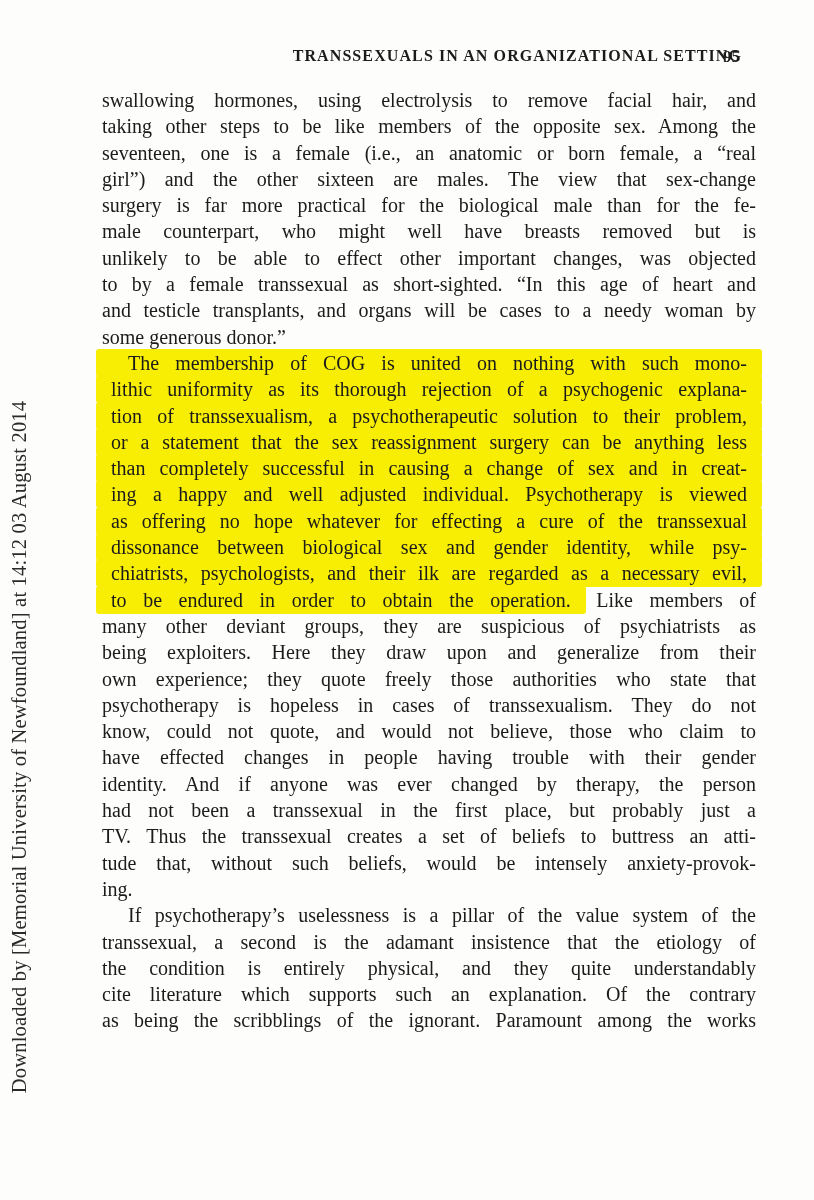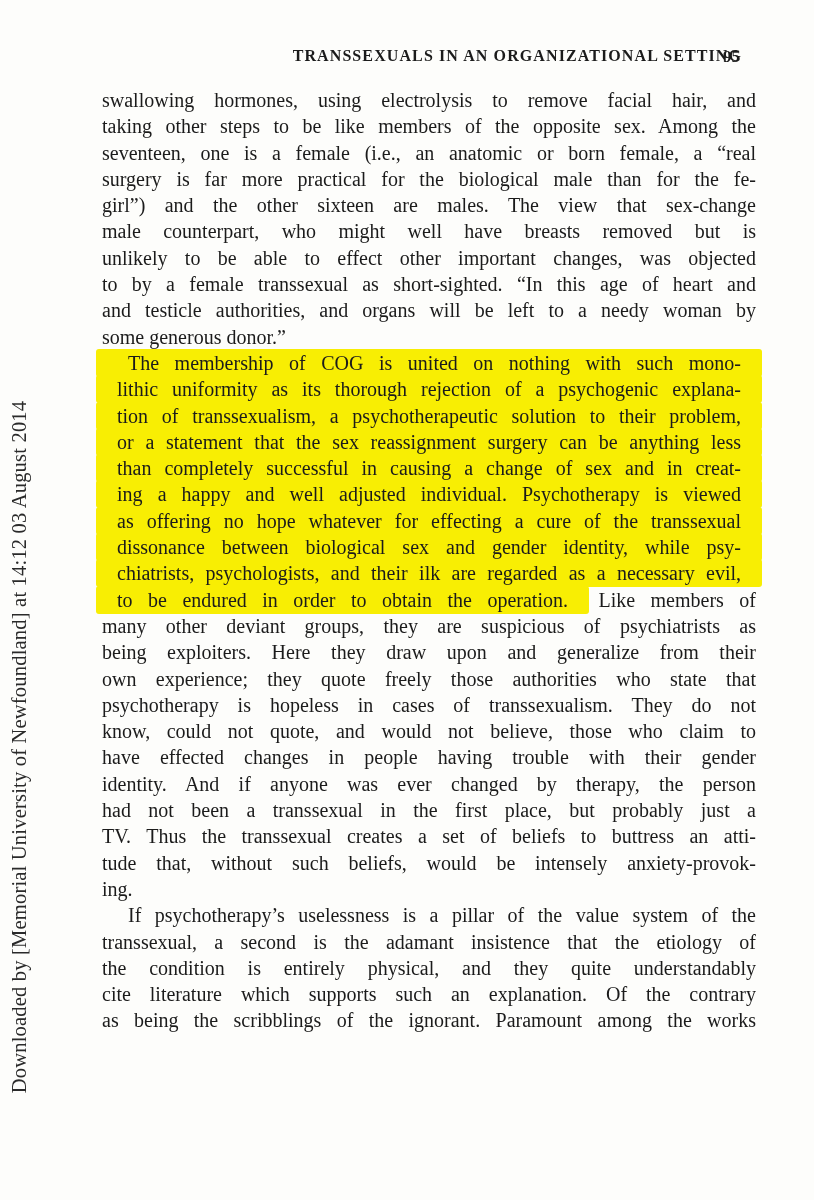--- a/index.html
+++ b/index.html
@@ -69,21 +69,21 @@
     overflow: visible;
   }
   .line.para-end {
     text-align-last: left;
   }
   .line.indent {
     text-indent: 26px;
   }
   .hl {
     background: var(--hl);
-    padding: 3px 21px;
+    padding: 3px 15px;
     margin: 0 -6px;
     border-radius: 3px;
     box-decoration-break: clone;
     -webkit-box-decoration-break: clone;
   }
   .line.indent .hl:first-child {
     padding-left: 32px;
     margin-left: -32px;
   }
 </style>
@@ -96,26 +96,26 @@
 
   <div class="page-header">
     <div class="running-title">TRANSSEXUALS IN AN ORGANIZATIONAL SETTING</div>
     <div class="page-number">95</div>
   </div>
 
   <div class="body-text">
       <div class="line"><span class="plain">swallowing hormones, using electrolysis to remove facial hair, and</span></div>
       <div class="line"><span class="plain">taking other steps to be like members of the opposite sex. Among the</span></div>
       <div class="line"><span class="plain">seventeen, one is a female (i.e., an anatomic or born female, a “real</span></div>
+      <div class="line"><span class="plain">girl”) and the other sixteen are males. The view that sex-change</span></div>
       <div class="line"><span class="plain">surgery is far more practical for the biological male than for the fe-</span></div>
-      <div class="line"><span class="plain">girl”) and the other sixteen are males. The view that sex-change</span></div>
       <div class="line"><span class="plain">male counterpart, who might well have breasts removed but is</span></div>
       <div class="line"><span class="plain">unlikely to be able to effect other important changes, was objected</span></div>
       <div class="line"><span class="plain">to by a female transsexual as short-sighted. “In this age of heart and</span></div>
-      <div class="line"><span class="plain">and testicle authorities, and organs will be left to a needy woman by</span></div>
+      <div class="line"><span class="plain">and testicle transplants, and organs will be cases to a needy woman by</span></div>
       <div class="line para-end"><span class="plain">some generous donor.”</span></div>
       <div class="line indent"><span class="hl">The membership of COG is united on nothing with such mono-</span></div>
       <div class="line"><span class="hl">lithic uniformity as its thorough rejection of a psychogenic explana-</span></div>
       <div class="line"><span class="hl">tion of transsexualism, a psychotherapeutic solution to their problem,</span></div>
       <div class="line"><span class="hl">or a statement that the sex reassignment surgery can be anything less</span></div>
       <div class="line"><span class="hl">than completely successful in causing a change of sex and in creat-</span></div>
       <div class="line"><span class="hl">ing a happy and well adjusted individual. Psychotherapy is viewed</span></div>
       <div class="line"><span class="hl">as offering no hope whatever for effecting a cure of the transsexual</span></div>
       <div class="line"><span class="hl">dissonance between biological sex and gender identity, while psy-</span></div>
       <div class="line"><span class="hl">chiatrists, psychologists, and their ilk are regarded as a necessary evil,</span></div>

